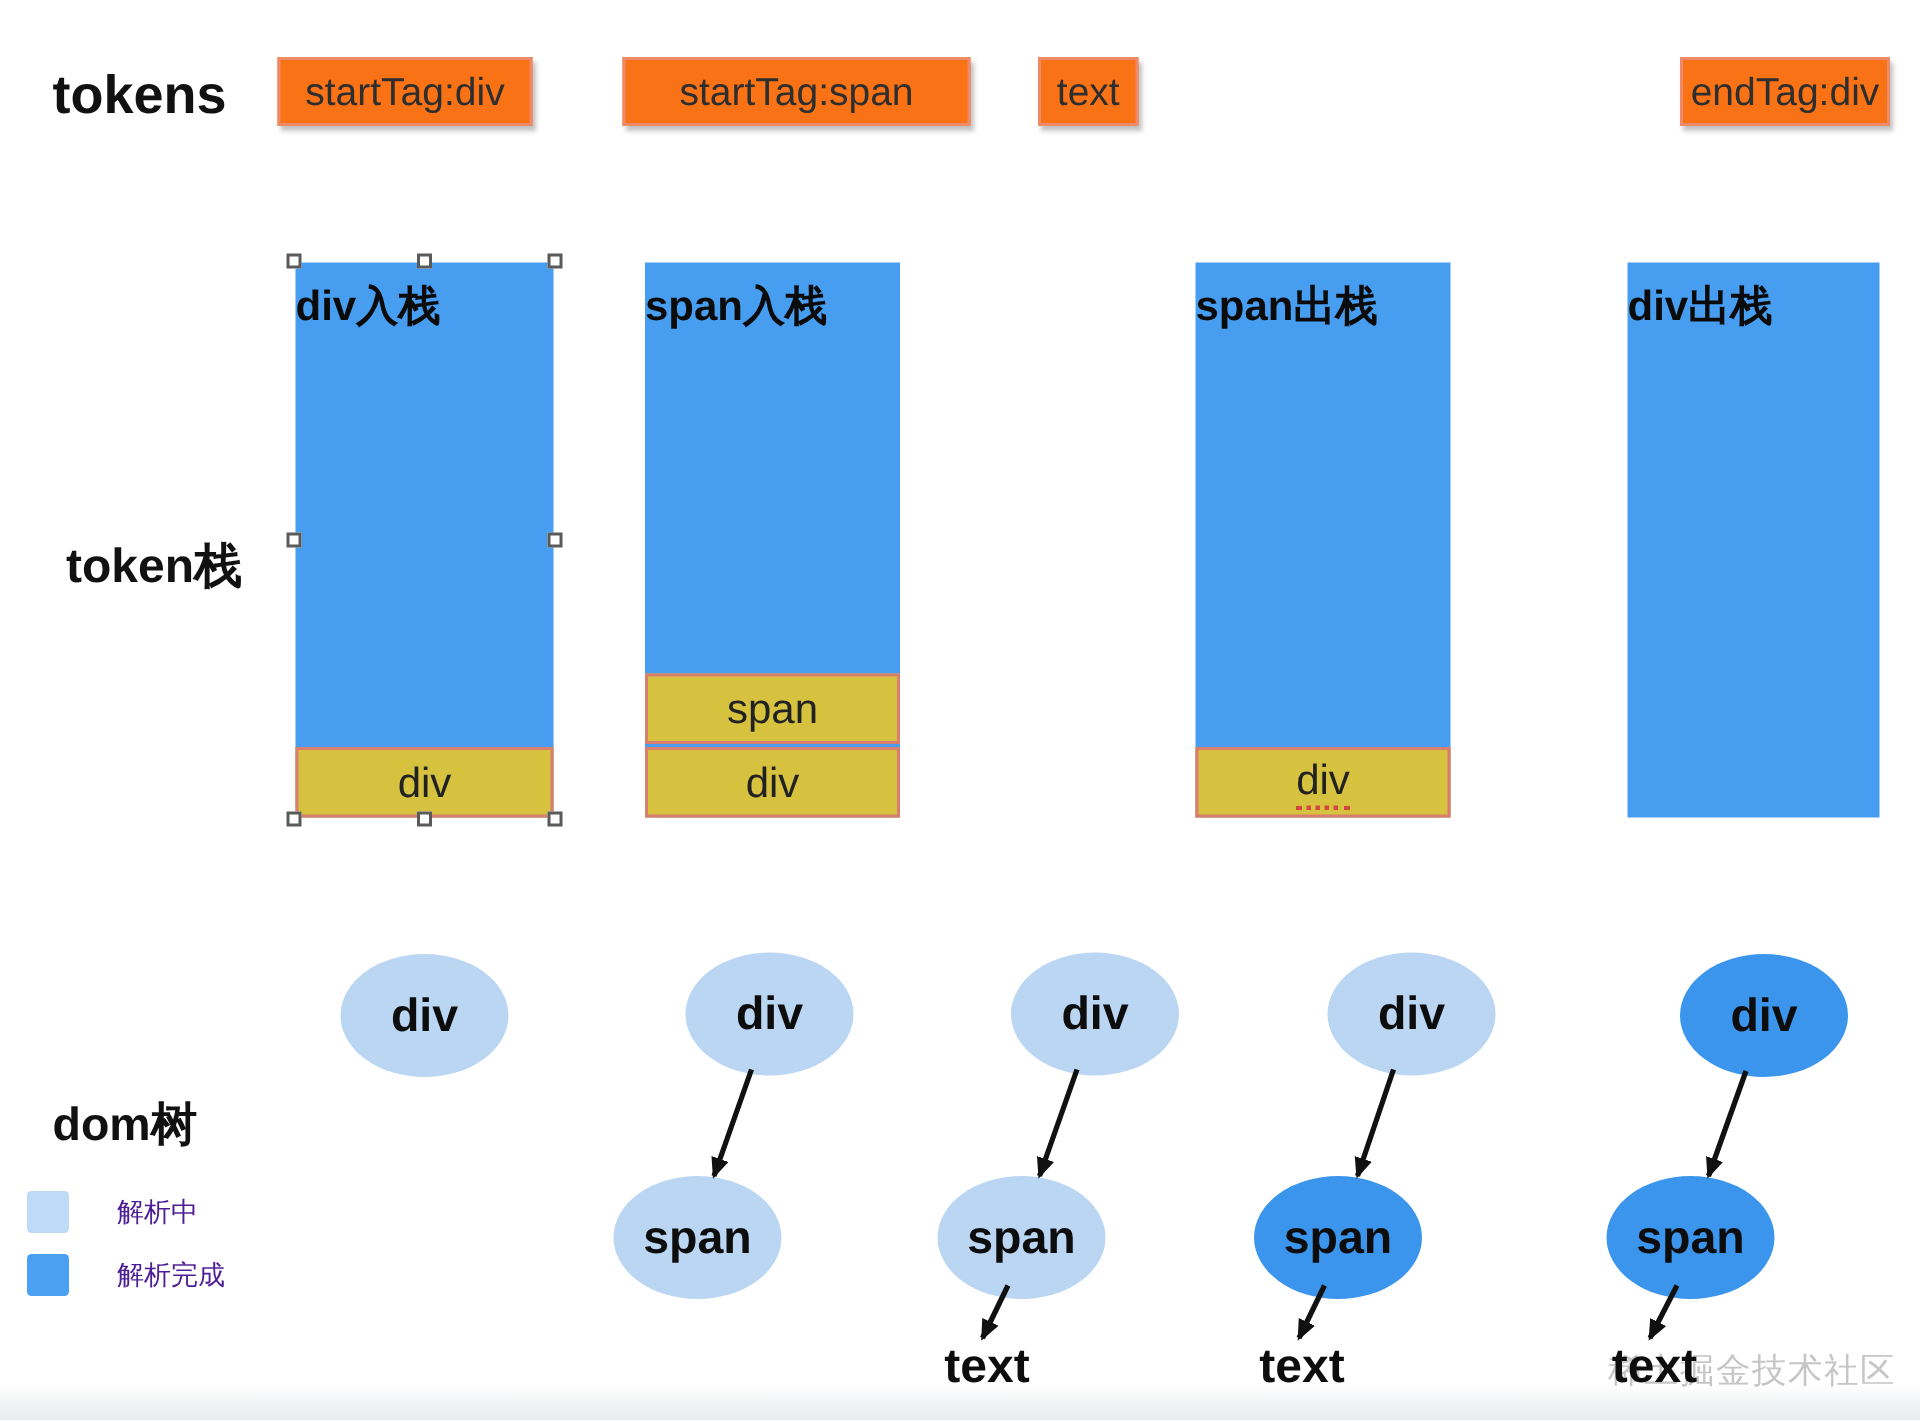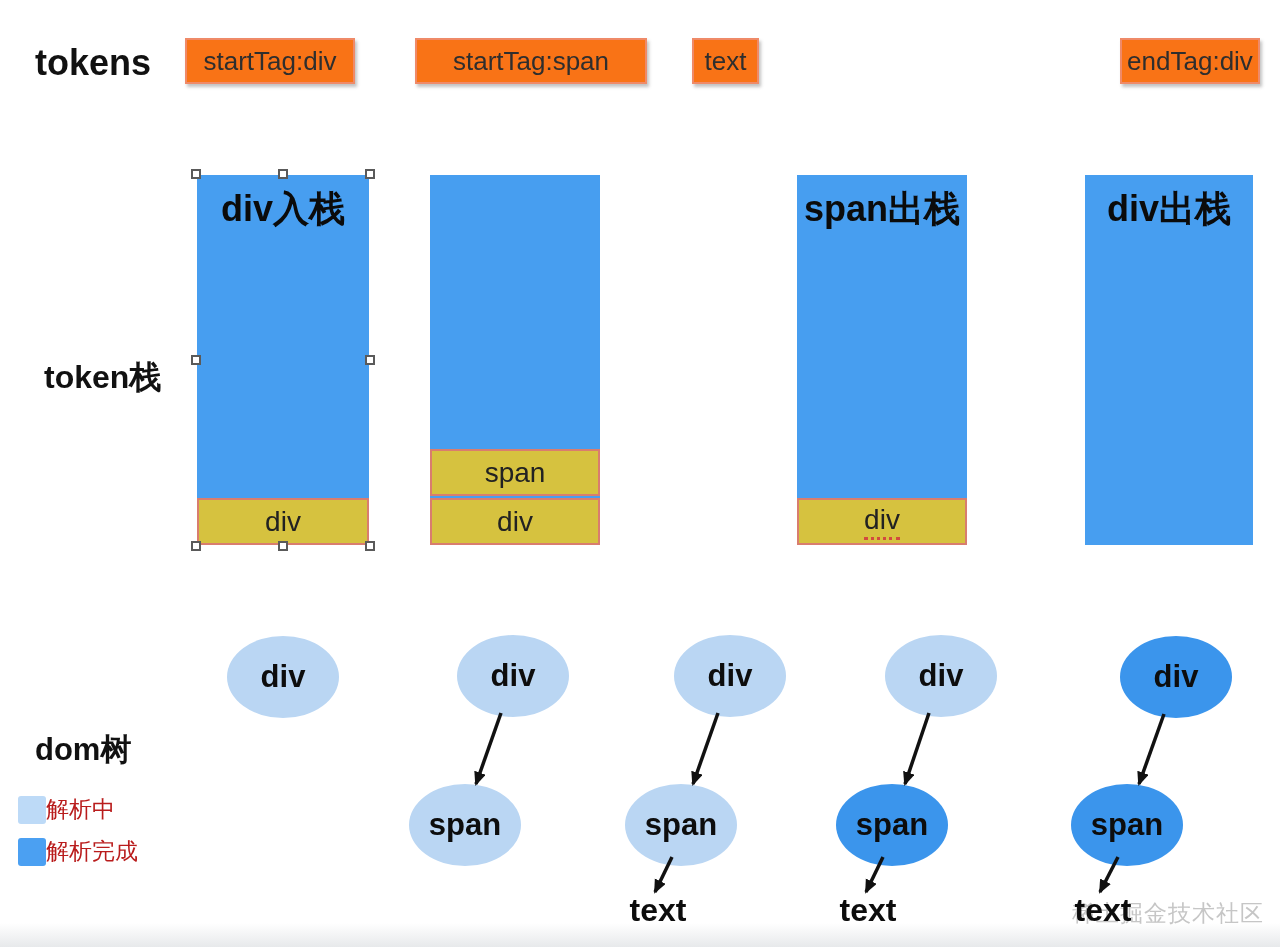--- a/index.html
+++ b/index.html
@@ -17,21 +17,21 @@
     background:#f97316;border:2px solid #EF8A68;
     display:flex;align-items:center;justify-content:center;
     font-size:26px;color:#2e2e2e;
     box-shadow:2px 3px 3px rgba(120,120,120,.45);
   }
 
   .stack{
     position:absolute;top:175px;height:370px;background:#479EF0;box-sizing:border-box;
   }
   .stack-title{
-    text-align:center;font-weight:bold;font-size:36px;color:#0b0b0b;padding-top:10px;
+    font-weight:bold;font-size:28px;color:#0b0b0b;padding-top:10px;
   }
   .stack-items{position:absolute;left:0;right:0;bottom:0;}
   .stack-item{
     height:47px;box-sizing:border-box;margin-top:2px;
     background:#D6C23F;border:2px solid #D97D6E;
     display:flex;align-items:center;justify-content:center;
     font-size:28px;color:#222;
   }
   .spellcheck{border-bottom:3px dotted #D24A3F;padding-bottom:1px;}
 
@@ -54,21 +54,21 @@
     position:absolute;font-weight:bold;font-size:32px;color:#0d0d0d;
     text-align:center;width:100px;z-index:3;
   }
 
   .arrows{position:absolute;left:0;top:0;z-index:2;pointer-events:none;}
 
   .legend-row{position:absolute;left:18px;display:flex;align-items:center;}
   .legend-swatch{width:28px;height:28px;border-radius:3px;}
   .legend-light{background:#BDDAF7;}
   .legend-dark{background:#4BA0F2;}
-  .legend-text{font-size:23px;color:#b91c1c;}
+  .legend-text{margin-left:32px;font-size:18px;color:#4c1d95;}
 
   .watermark{
     position:absolute;left:1072px;top:898px;font-size:23px;color:#c6c6c6;
     letter-spacing:1px;z-index:1;white-space:nowrap;
   }
   .bottom-fade{
     position:absolute;left:0;right:0;bottom:0;height:24px;
     background:linear-gradient(to bottom, rgba(231,233,235,0), #e7e9eb);
   }
 </style>
@@ -112,20 +112,21 @@
     <div class="handle h-tm"></div>
     <div class="handle h-tr"></div>
     <div class="handle h-ml"></div>
     <div class="handle h-mr"></div>
     <div class="handle h-bl"></div>
     <div class="handle h-bm"></div>
     <div class="handle h-br"></div>
   </div>
 
   <div class="stack" style="left:430px;width:170px">
+    <div class="stack-title">span入栈</div>
     <div class="stack-items">
       <div class="stack-item">span</div>
       <div class="stack-item">div</div>
     </div>
   </div>
 
   <div class="stack" style="left:797px;width:170px">
     <div class="stack-title">span出栈</div>
     <div class="stack-items">
       <div class="stack-item">

